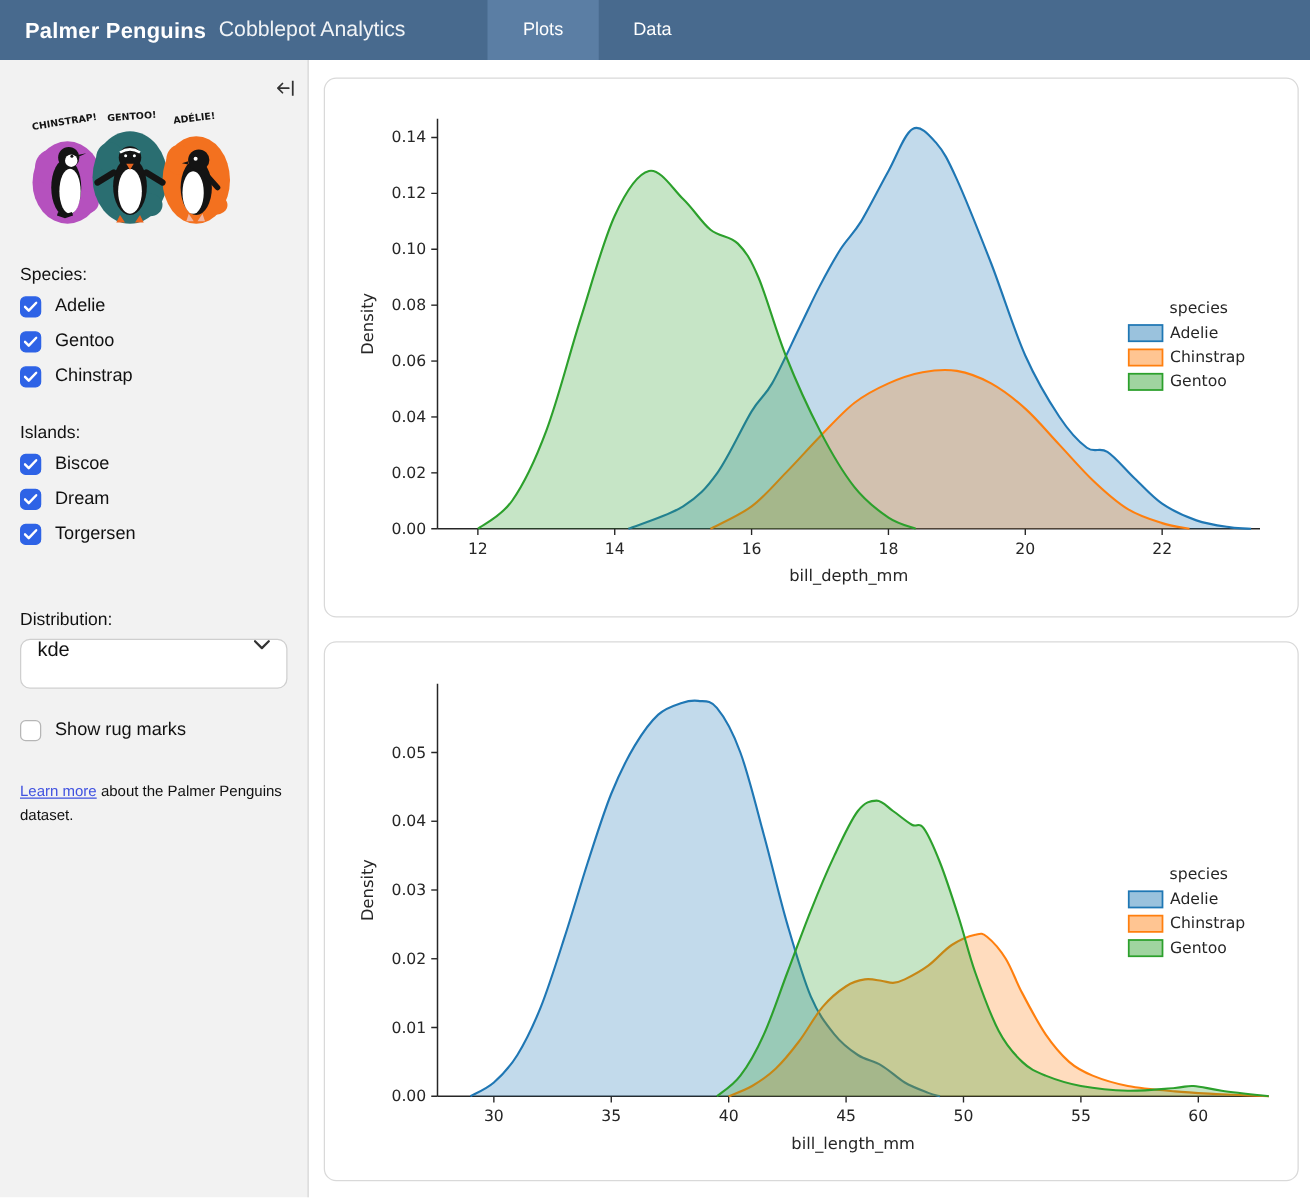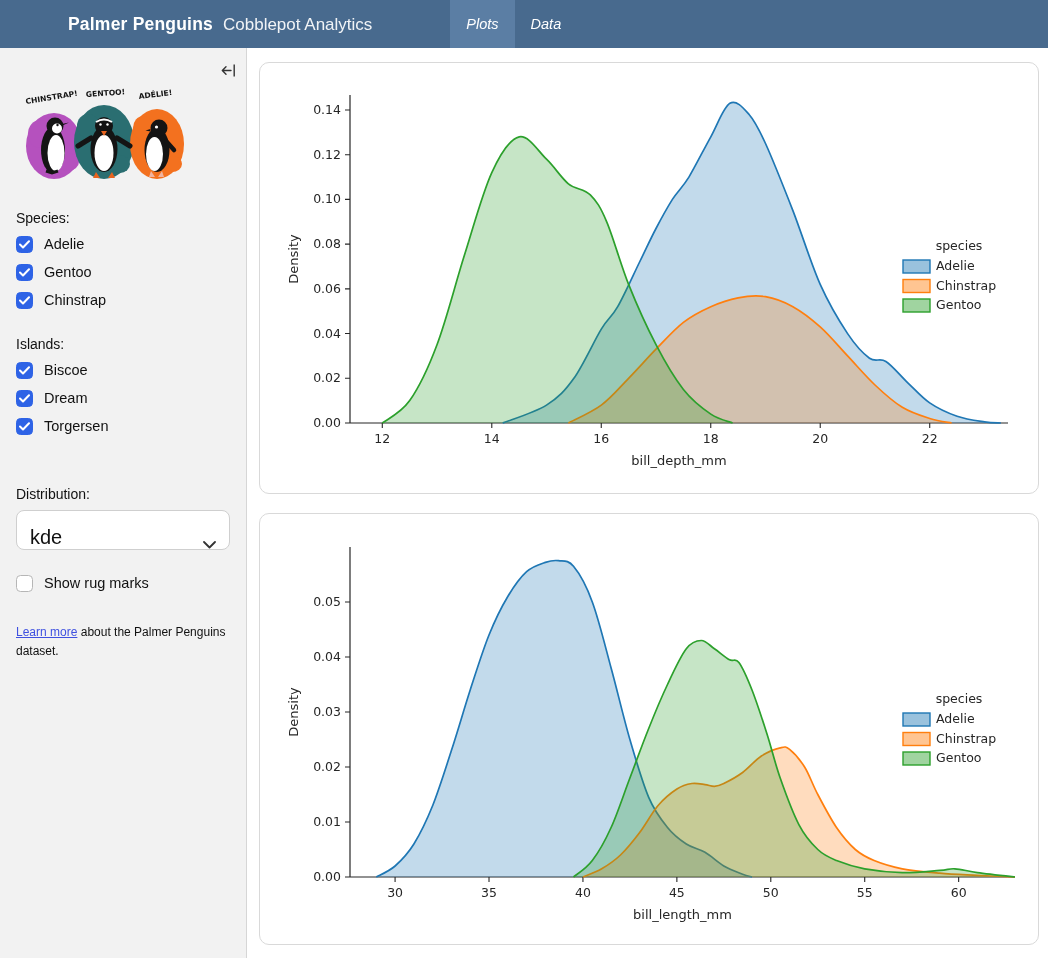--- a/index.html
+++ b/index.html
@@ -1,42 +1,42 @@
 <!DOCTYPE html>
 <html><head>
 <meta charset="utf-8">
 <style>
   html,body{margin:0;padding:0;}
   body{width:1048px;height:958px;background:#fff;color:#111;font-family:"Liberation Sans",sans-serif;overflow:hidden;}
 
   
   .navbar{height:48px;background:#486a8e;display:flex;align-items:stretch;}
-  .brand{display:flex;align-items:flex-end;gap:10px;padding:0 32px;align-self:center;margin-right:46px;margin-left:36px;}
+  .brand{display:flex;align-items:center;gap:10px;padding:0 20px;align-self:center;margin-right:46px;}
   .brand-title{color:#fff;font-size:17.5px;font-weight:700;letter-spacing:.2px;}
   .brand-sub{color:rgba(255,255,255,.92);font-size:17px;}
   .nav-tabs{display:flex;}
-  .nav-tab{display:flex;align-items:center;padding:0 16px;color:#fff;font-size:14.5px;cursor:pointer;font-style:italic;}
+  .nav-tab{display:flex;align-items:center;padding:0 28px;color:#fff;font-size:14.5px;cursor:pointer;}
   .nav-tab.active{background:#5b7ea4;}
 
   
   .layout{display:flex;height:910px;}
   .sidebar{width:247px;min-width:247px;background:#f2f2f2;border-right:1px solid #d6d6d6;box-sizing:border-box;padding:12px 16px;position:relative;}
   .collapse-btn{position:absolute;top:14px;right:9px;cursor:pointer;line-height:0;}
   .main{flex:1;box-sizing:border-box;padding:14px 10px 13px 12px;display:flex;flex-direction:column;gap:19px;background:#fff;}
   .card{border:1px solid #d9d9d9;border-radius:10px;background:#fff;overflow:hidden;}
 
   
   .artwork{margin-top:26px;}
   .section-label{font-size:14px;margin:22px 0 4px;}
   .check-row{display:flex;align-items:center;gap:11px;height:28px;font-size:14.5px;cursor:pointer;}
   .cbx{width:17px;height:17px;border-radius:4.5px;box-sizing:border-box;background:#fff;border:1px solid #b6b6b6;display:flex;align-items:center;justify-content:center;flex:0 0 auto;}
   .cbx.checked{background:#2e63e6;border-color:#2e63e6;}
   .cbx svg{display:none;}
   .cbx.checked svg{display:block;}
-  .select-box{margin-top:8px;height:38px;background:#fff;border:1px solid #cfcfcf;border-radius:8px;display:flex;align-items:flex-end;justify-content:space-between;padding:0 13px;font-size:20px;cursor:pointer;box-shadow:0 0 0 0 rgba(0,0,0,0);}
+  .select-box{margin-top:8px;height:38px;background:#fff;border:1px solid #cfcfcf;border-radius:8px;display:flex;align-items:flex-start;justify-content:space-between;padding:0 13px;font-size:16px;cursor:pointer;box-shadow:0 0 0 0 rgba(0,0,0,0);}
   .rug-row{margin-top:19px;}
   .footer-note{margin-top:26px;font-size:12px;line-height:1.55;max-width:212px;}
   .footer-note a{color:#3f51e0;text-decoration:underline;cursor:pointer;}
 
   .chart-wrap{width:778px;}
   svg text{user-select:none;}
 </style>
 </head>
 <body>
 

